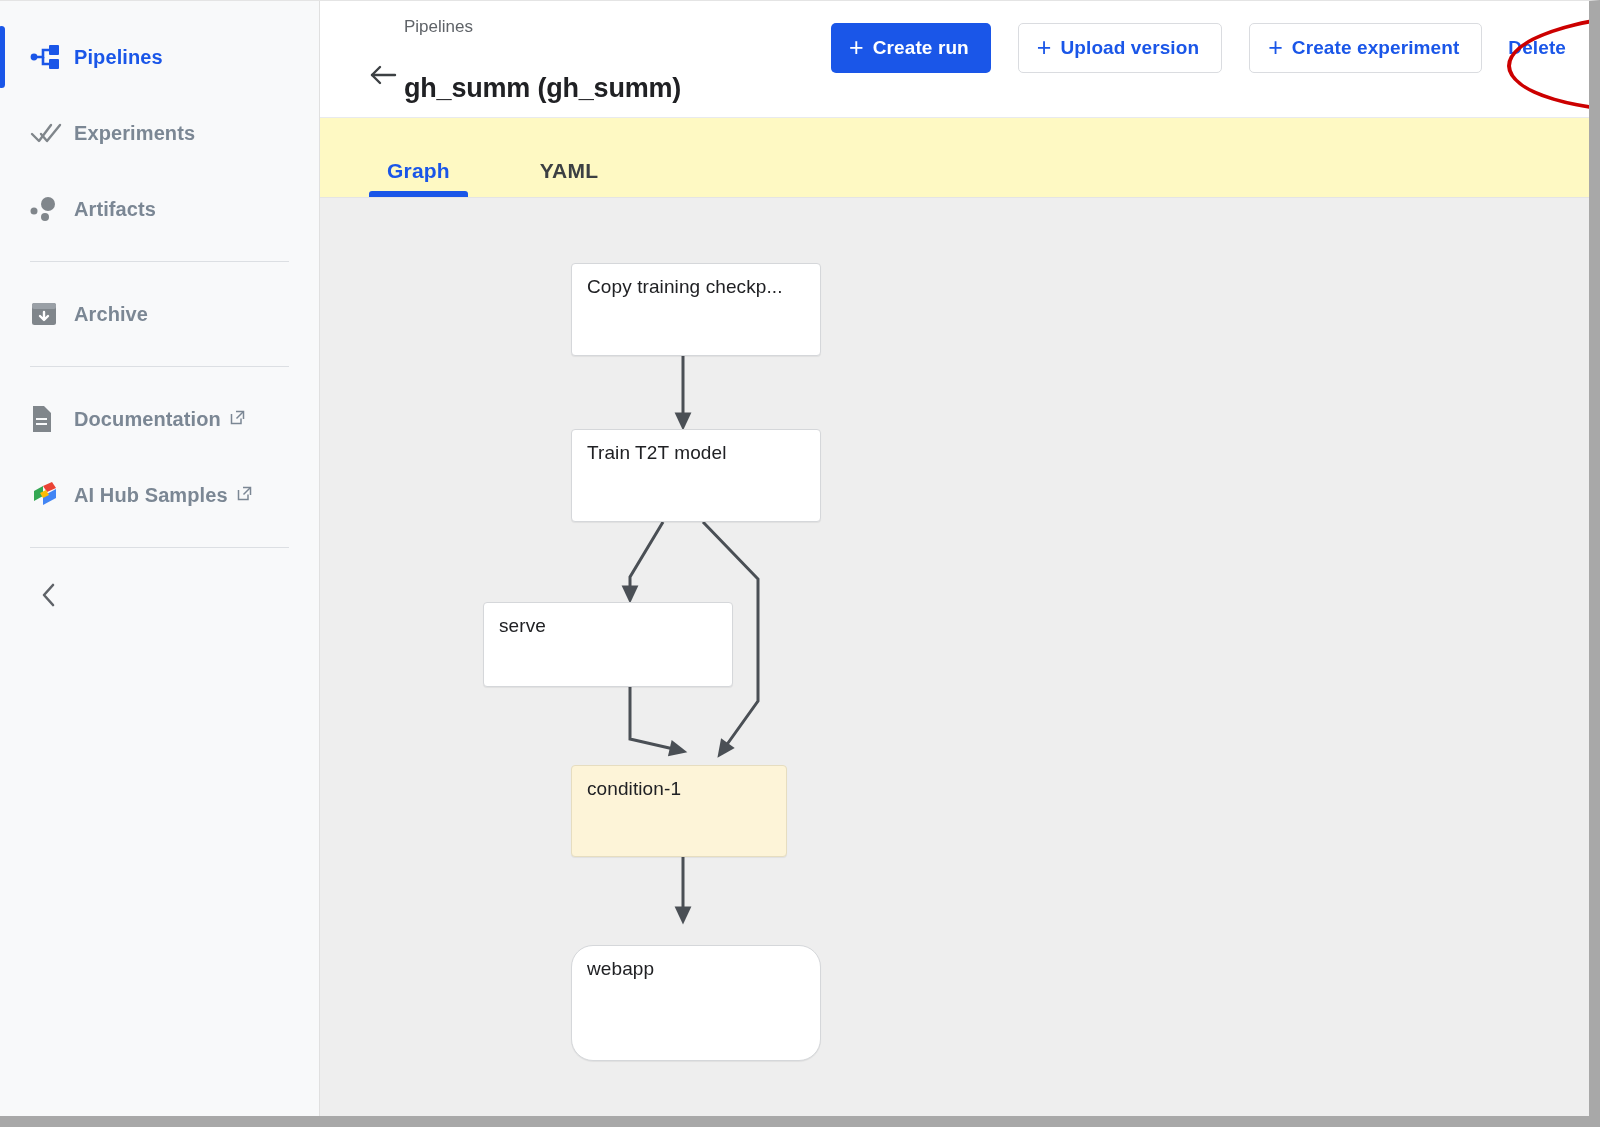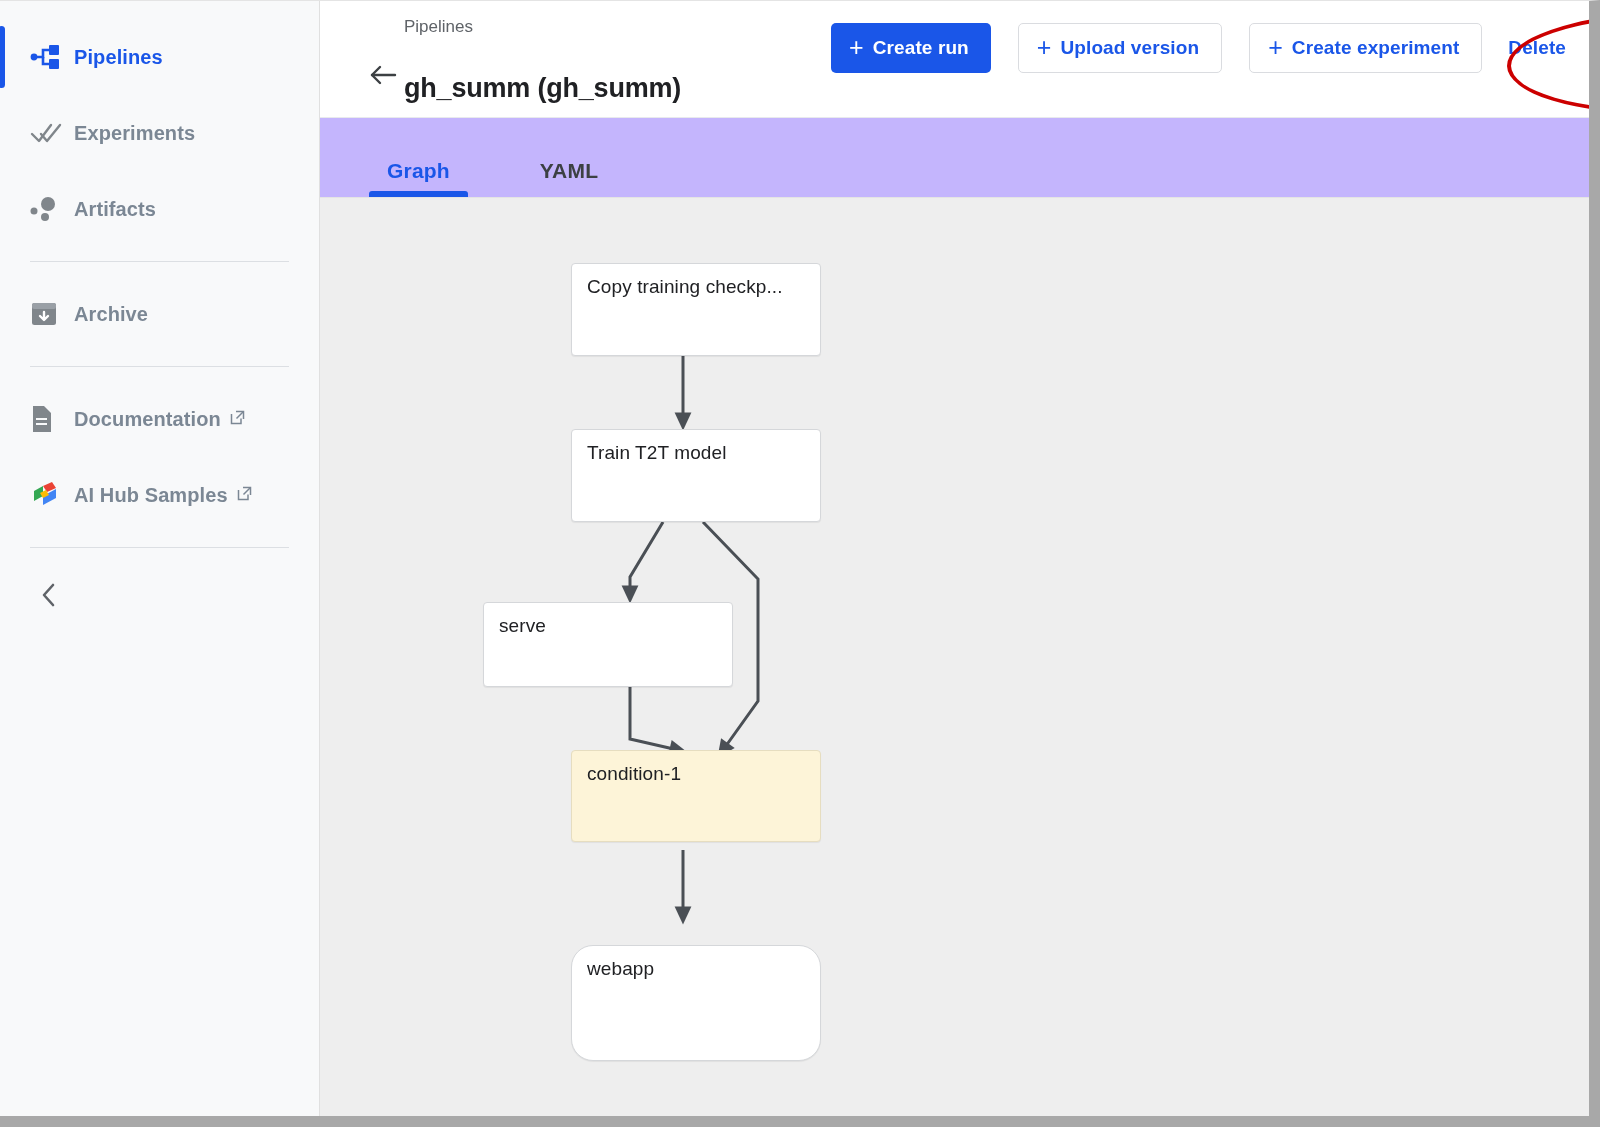--- a/index.html
+++ b/index.html
@@ -196,21 +196,21 @@
     pointer-events: none;
     transform: rotate(-1.2deg);
     z-index: 5;
   }
 
   
   #tabs-bar {
     position: relative;
     height: 79px;
     min-height: 79px;
-    background: #c4b5fd;
+    background: #fef9c3;
     display: flex;
     align-items: flex-end;
     padding-left: 49px;
     box-sizing: border-box;
   }
   .tab {
     position: relative;
     font-size: 21px;
     font-weight: bold;
     color: #3c4043;
@@ -447,21 +447,21 @@
         <div id="nodes-layer">
             <div class="graph-node" style="left: 238px; top: 65px; width: 250px; height: 93px;">
               <span class="node-label">Copy training checkp...</span>
             </div>
             <div class="graph-node" style="left: 238px; top: 231px; width: 250px; height: 93px;">
               <span class="node-label">Train T2T model</span>
             </div>
             <div class="graph-node" style="left: 150px; top: 404px; width: 250px; height: 85px;">
               <span class="node-label">serve</span>
             </div>
-            <div class="graph-node conditional" style="left: 238px; top: 552px; width: 250px; height: 92px; text-decoration: underline;">
+            <div class="graph-node conditional" style="left: 238px; top: 567px; width: 216px; height: 92px; text-decoration: underline;">
               <span class="node-label">condition-1</span>
             </div>
             <div class="graph-node" style="left: 238px; top: 747px; width: 250px; height: 116px; border-radius: 22px;">
               <span class="node-label">webapp</span>
             </div>
           </div>
       </div>
     </div>
 
   </section>

